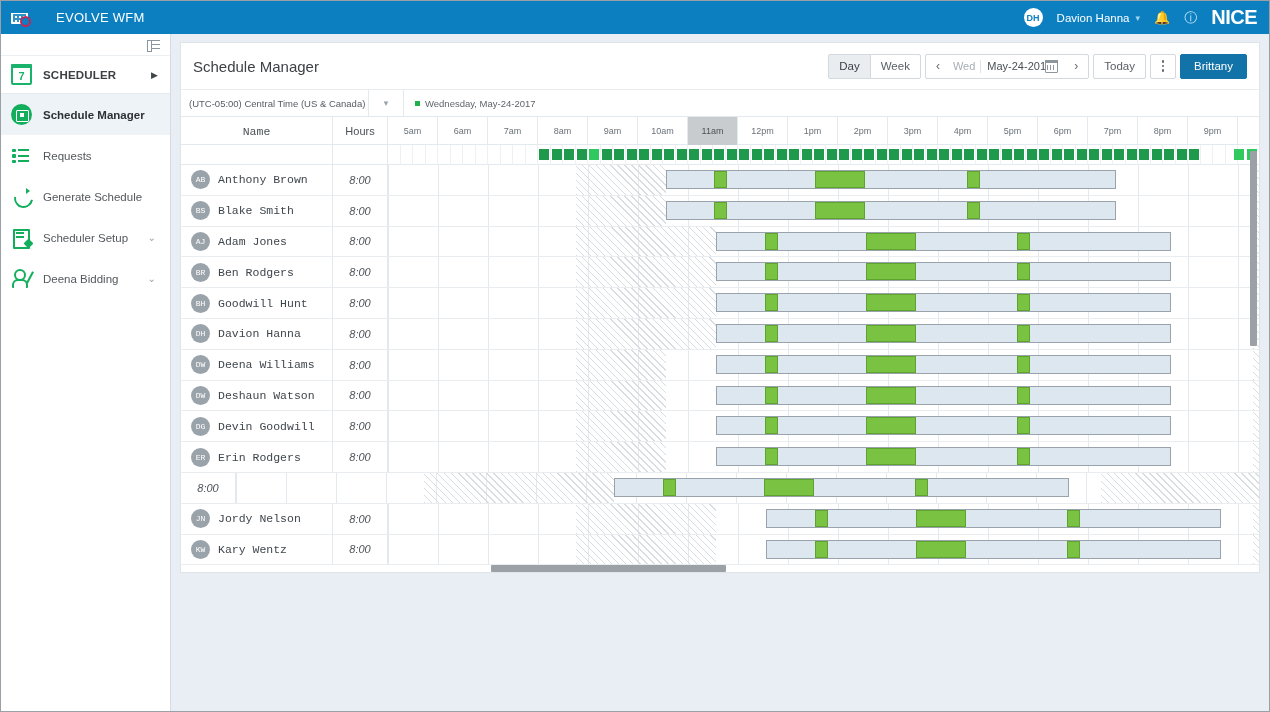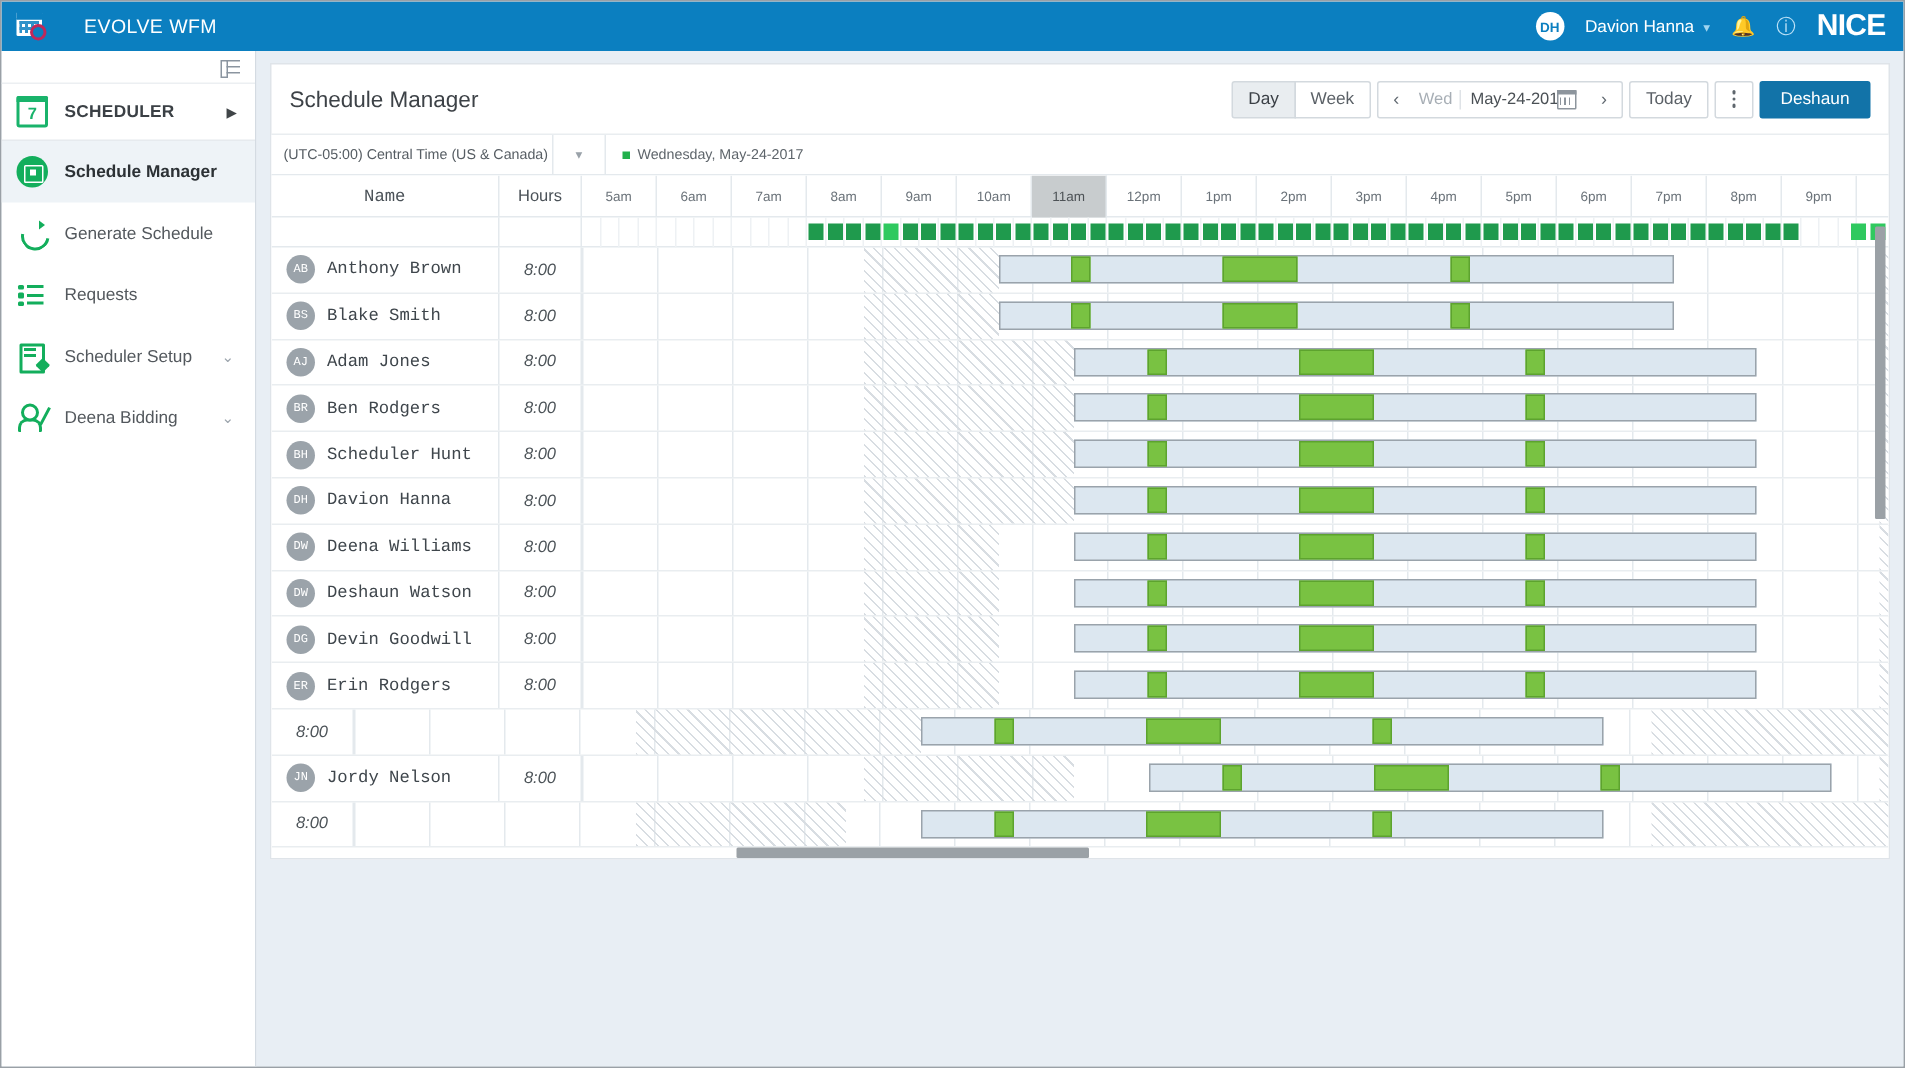--- a/index.html
+++ b/index.html
@@ -386,33 +386,33 @@
       </div>
       <div class="lbl">SCHEDULER</div>
       <div class="arrow">▶</div>
     </div>
 
     <div class="sb-item active">
       <div class="ic ic-schedmgr"></div>
       <div class="lbl">Schedule Manager</div>
     </div>
     <div class="sb-item">
-      <div class="ic ic-gen"></div>
-      <div class="lbl">Generate Schedule</div>
-    </div>
-    <div class="sb-item">
       <div class="ic ic-req">
           <i></i>
           <i></i>
           <i></i>
           <b></b>
           <b></b>
           <b></b>
         </div>
       <div class="lbl">Requests</div>
+    </div>
+    <div class="sb-item">
+      <div class="ic ic-gen"></div>
+      <div class="lbl">Generate Schedule</div>
     </div>
     <div class="sb-item">
       <div class="ic ic-setup">
           <span></span>
         </div>
       <div class="lbl">Scheduler Setup</div>
       <div class="caret">⌄</div>
     </div>
     <div class="sb-item">
       <div class="ic ic-bid">
@@ -440,21 +440,21 @@
             <div class="dval">May-24-2017</div>
             <div class="calicon"></div>
             <div class="nav">›</div>
           </div>
           <div class="btn">Today</div>
           <div class="kebab">
               <i></i>
               <i></i>
               <i></i>
             </div>
-          <div class="btn-publish">Deshaun</div>
+          <div class="btn-publish">Brittany</div>
         </div>
       </div>
 
 
       <div class="tzrow">
         <div class="tzsel">(UTC-05:00) Central Time (US &amp; Canada)</div>
         <div class="tzcaret">▾</div>
         <div class="daylabel">
           <div class="greendot"></div>
           <span>Wednesday, May-24-2017</span>
@@ -748,21 +748,21 @@
                 <div class="shift" style="left: 328px; width: 455px;">
                   <div class="brk" style="left: 48px; width: 13px;"></div>
                   <div class="brk" style="left: 149px; width: 50px;"></div>
                   <div class="brk" style="left: 300px; width: 13px;"></div>
                 </div>
               </div>
             </div>
             <div class="grow">
               <div class="colname">
                 <div class="av">BH</div>
-                <div class="nm">Scheduler Hunt</div>
+                <div class="nm">Goodwill Hunt</div>
               </div>
               <div class="colhours">8:00</div>
               <div class="track">
                 <div class="vline" style="left: 0px;"></div>
                 <div class="vline" style="left: 50px;"></div>
                 <div class="vline" style="left: 100px;"></div>
                 <div class="vline" style="left: 150px;"></div>
                 <div class="vline" style="left: 200px;"></div>
                 <div class="vline" style="left: 250px;"></div>
                 <div class="vline" style="left: 300px;"></div>
@@ -1014,20 +1014,24 @@
                 <div class="hatch" style="left: 188px; width: 140px;"></div>
                 <div class="hatch" style="left: 865px; width: 178px;"></div>
                 <div class="shift" style="left: 378px; width: 455px;">
                   <div class="brk" style="left: 48px; width: 13px;"></div>
                   <div class="brk" style="left: 149px; width: 50px;"></div>
                   <div class="brk" style="left: 300px; width: 13px;"></div>
                 </div>
               </div>
             </div>
             <div class="grow">
+              <div class="colname">
+                <div class="av">KW</div>
+                <div class="nm">Kary Wentz</div>
+              </div>
               <div class="colhours">8:00</div>
               <div class="track">
                 <div class="vline" style="left: 0px;"></div>
                 <div class="vline" style="left: 50px;"></div>
                 <div class="vline" style="left: 100px;"></div>
                 <div class="vline" style="left: 150px;"></div>
                 <div class="vline" style="left: 200px;"></div>
                 <div class="vline" style="left: 250px;"></div>
                 <div class="vline" style="left: 300px;"></div>
                 <div class="vline" style="left: 350px;"></div>

